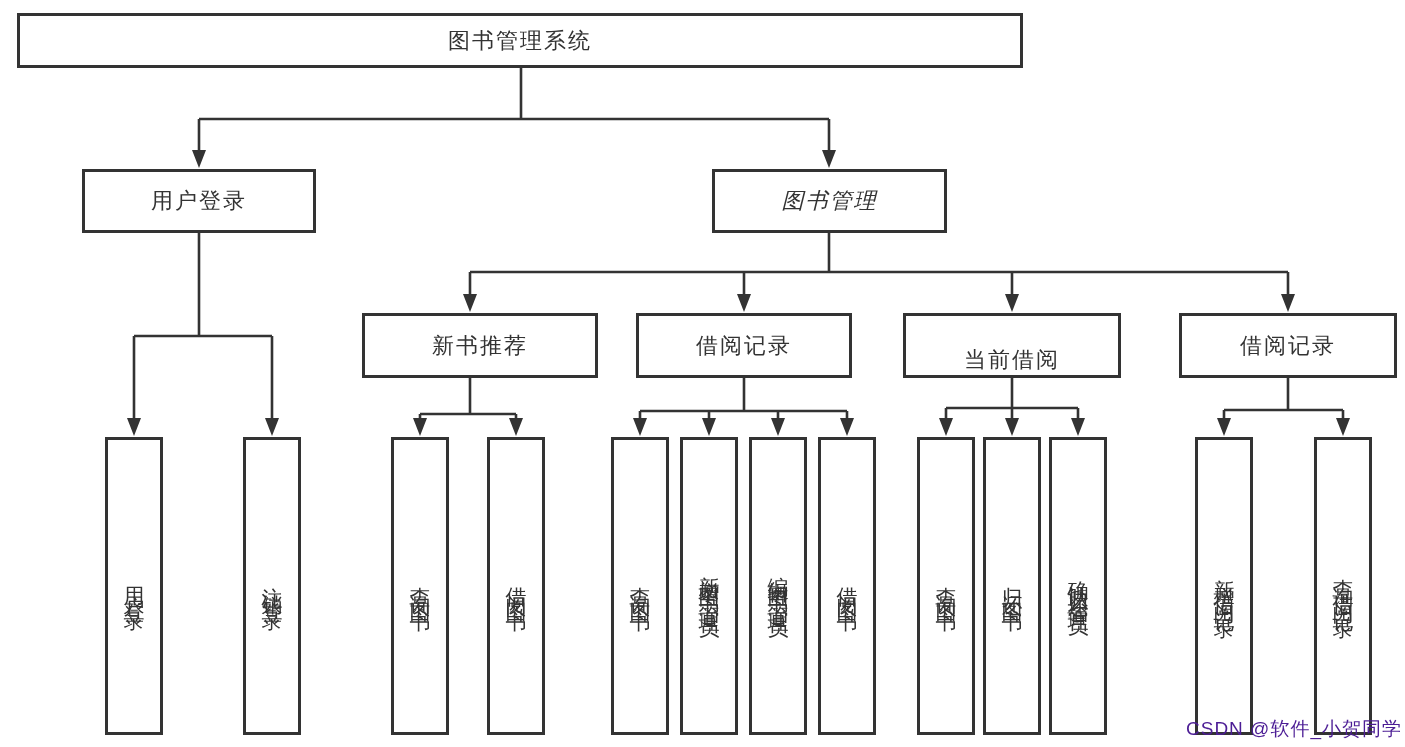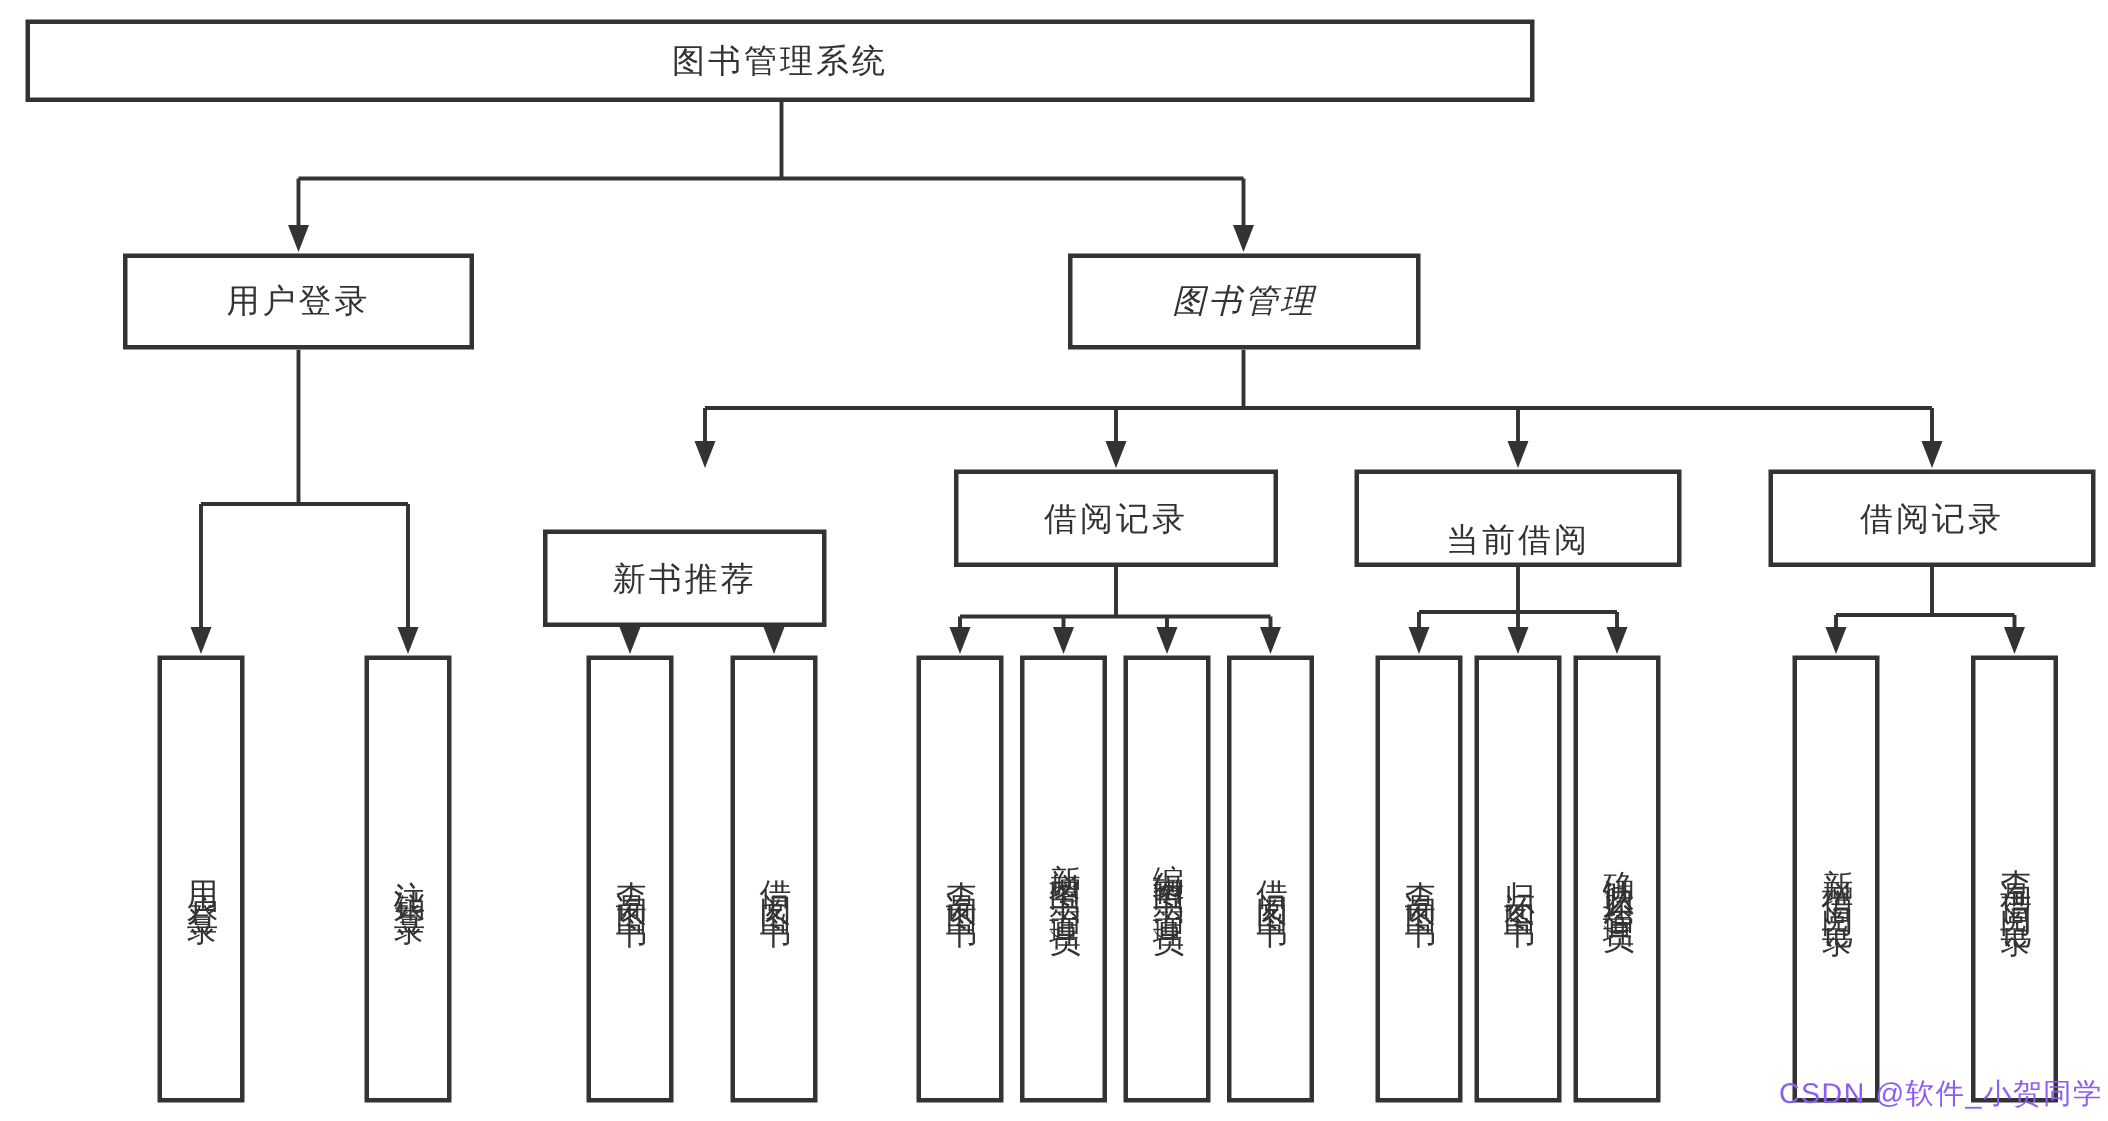--- a/index.html
+++ b/index.html
@@ -39,21 +39,21 @@
     text-orientation: mixed;
     letter-spacing: 8px;
     line-height: 58px;
     white-space: nowrap;
   }
   .watermark {
     position: absolute;
     left: 1186px;
     top: 716px;
     font-size: 19px;
-    color: #8b5cf6;
+    color: #4c1d95;
     letter-spacing: 1px;
     white-space: nowrap;
   }
 </style>
 </head>
 <body>
 
 <div class="canvas">
 
   <svg class="connectors" viewBox="0 0 1405 747" xmlns="http://www.w3.org/2000/svg">
@@ -84,21 +84,21 @@
     <span>图书管理系统</span>
   </div>
 
   <div class="box box-h" style="left:82px; top:169px; width:234px; height:64px;">
     <span>用户登录</span>
   </div>
   <div class="box box-h" style="left:712px; top:169px; width:235px; height:64px;font-style:italic;">
     <span>图书管理</span>
   </div>
 
-  <div class="box box-h" style="left:362px; top:313px; width:189px; height:65px;margin-top:40px;">
+  <div class="box box-h" style="left:362px; top:313px; width:236px; height:65px;">
     <span>新书推荐</span>
   </div>
   <div class="box box-h" style="left:636px; top:313px; width:216px; height:65px;">
     <span>借阅记录</span>
   </div>
   <div class="box box-h" style="left:903px; top:313px; width:218px; height:65px;align-items:flex-end;">
     <span>当前借阅</span>
   </div>
   <div class="box box-h" style="left:1179px; top:313px; width:218px; height:65px;">
     <span>借阅记录</span>

